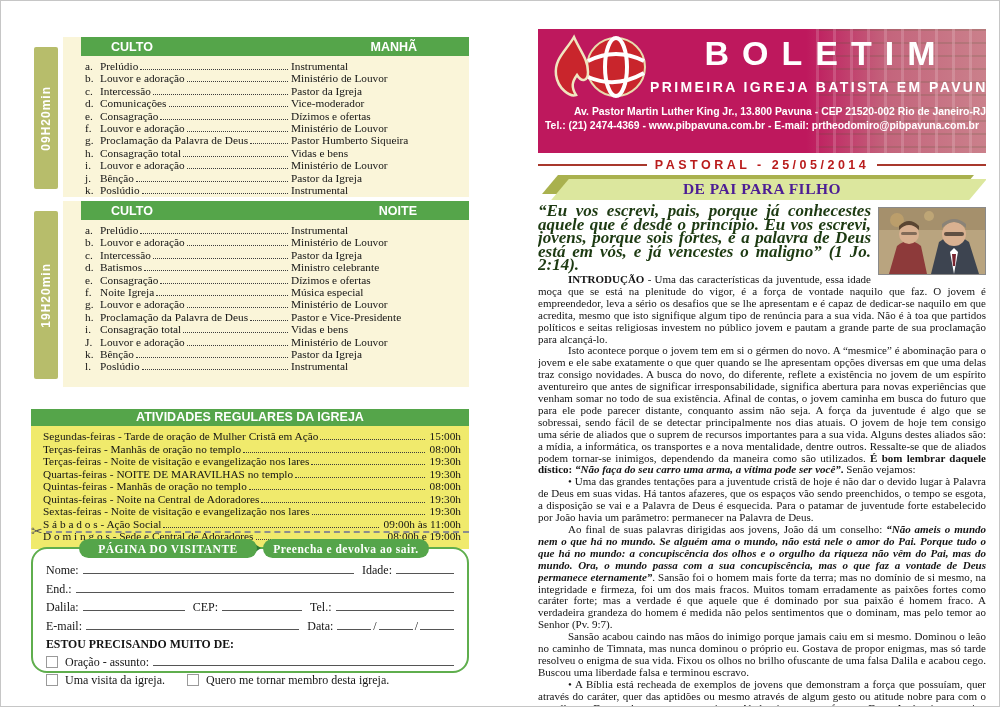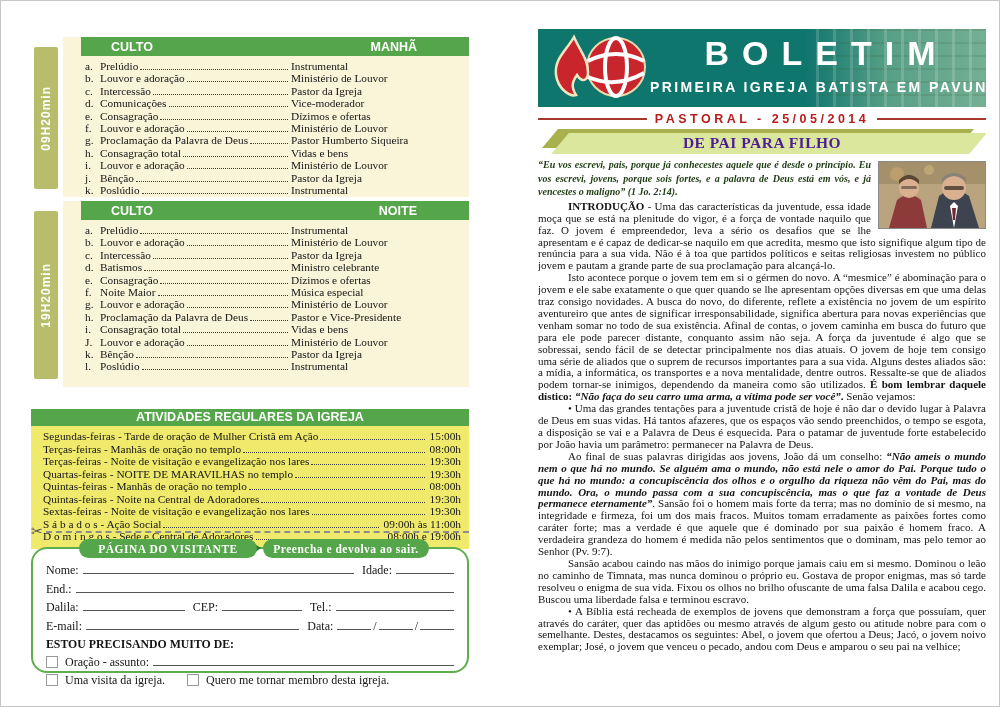--- a/index.html
+++ b/index.html
@@ -50,21 +50,21 @@
   .flabel{margin-right:4px;white-space:nowrap;}
   .flabel2{margin-left:8px;margin-right:4px;white-space:nowrap;}
   .fl{border-bottom:1px solid #555;height:10px;display:inline-block;}
   .flex1{flex:1;}
   .needs{font-weight:bold;font-size:11.8px;margin-bottom:3px;}
   .cb{width:10px;height:10px;border:1px solid #9a9a9a;background:#fff;margin-right:7px;align-self:center;flex:none;}
   .slash{margin:0 2px;}
 
   
   .right-page{position:absolute;left:537px;top:28px;width:448px;height:679px;overflow:hidden;}
-  .rp-header{position:relative;height:78px;background:#0f766e;overflow:hidden;}
+  .rp-header{position:relative;height:124px;background:#be185d;overflow:hidden;}
   .bld-a{position:absolute;right:0;top:0;width:180px;height:100%;
          background:linear-gradient(90deg,rgba(205,225,175,0) 0,rgba(205,225,175,.38) 45%,rgba(215,232,185,.5) 100%);}
   .bld-b{position:absolute;right:0;top:0;width:170px;height:100%;opacity:.28;
          background:repeating-linear-gradient(90deg,rgba(255,255,255,.55) 0 3px,transparent 3px 17px),
                     repeating-linear-gradient(180deg,rgba(60,90,40,.55) 0 2px,transparent 2px 13px);}
   .rp-logo{position:absolute;left:6px;top:4px;}
   .rp-title{position:absolute;left:118px;right:2px;top:5px;text-align:center;color:#fff;white-space:nowrap;
             font:bold 34px "Liberation Sans",sans-serif;letter-spacing:13px;text-indent:13px;}
   .rp-sub{position:absolute;left:112px;right:4px;top:50px;text-align:center;color:#fff;white-space:nowrap;
           font:bold 14px "Liberation Sans",sans-serif;letter-spacing:2.4px;}
@@ -79,21 +79,21 @@
 
   .banner{position:relative;height:25px;margin:0 4px 4px;}
   .banner-dark{position:absolute;left:8px;right:16px;top:0;bottom:6px;background:#a9b14e;transform:skewX(-40deg);}
   .banner-face{position:absolute;left:18px;right:4px;top:4px;bottom:0;background:#dce79e;transform:skewX(-40deg);}
   .banner-title{position:absolute;left:0;right:0;top:3px;bottom:0;display:flex;align-items:center;
                 justify-content:center;font:bold 15.5px "Liberation Serif",serif;color:#4c1d95;letter-spacing:.5px;}
 
   .article{font-size:11px;line-height:11.9px;text-align:justify;}
   .photo{float:right;width:106px;height:66px;border:1px solid #8a8a8a;margin:3px 0 2px 7px;
          position:relative;overflow:hidden;background:#bda987;}
-  .quote{margin:0 0 2px;font-weight:bold;font-style:italic;color:#1d3a12;font-size:10px;line-height:13.6px;}
+  .quote{margin:0 0 2px;font-weight:bold;font-style:italic;color:#1d3a12;font-size:17px;line-height:13.6px;}
   .para{margin:0;text-indent:30px;}
   .article span.b{font-weight:bold;}
   .article span.bi{font-weight:bold;font-style:italic;}
 </style>
 </head>
 <body>
 
 <div class="sheet">
 
   <div class="left-page">
@@ -227,21 +227,21 @@
 
             <div class="svc-row">
               <span class="ltr">e.</span>
               <span class="nm">Consagração</span>
               <span class="lead"></span>
               <span class="who">Dízimos e ofertas</span>
             </div>
 
             <div class="svc-row">
               <span class="ltr">f.</span>
-              <span class="nm">Noite Maior</span>
+              <span class="nm">Noite Igreja</span>
               <span class="lead"></span>
               <span class="who">Música especial</span>
             </div>
 
             <div class="svc-row">
               <span class="ltr">g.</span>
               <span class="nm">Louvor e adoração</span>
               <span class="lead"></span>
               <span class="who">Ministério de Louvor</span>
             </div>

